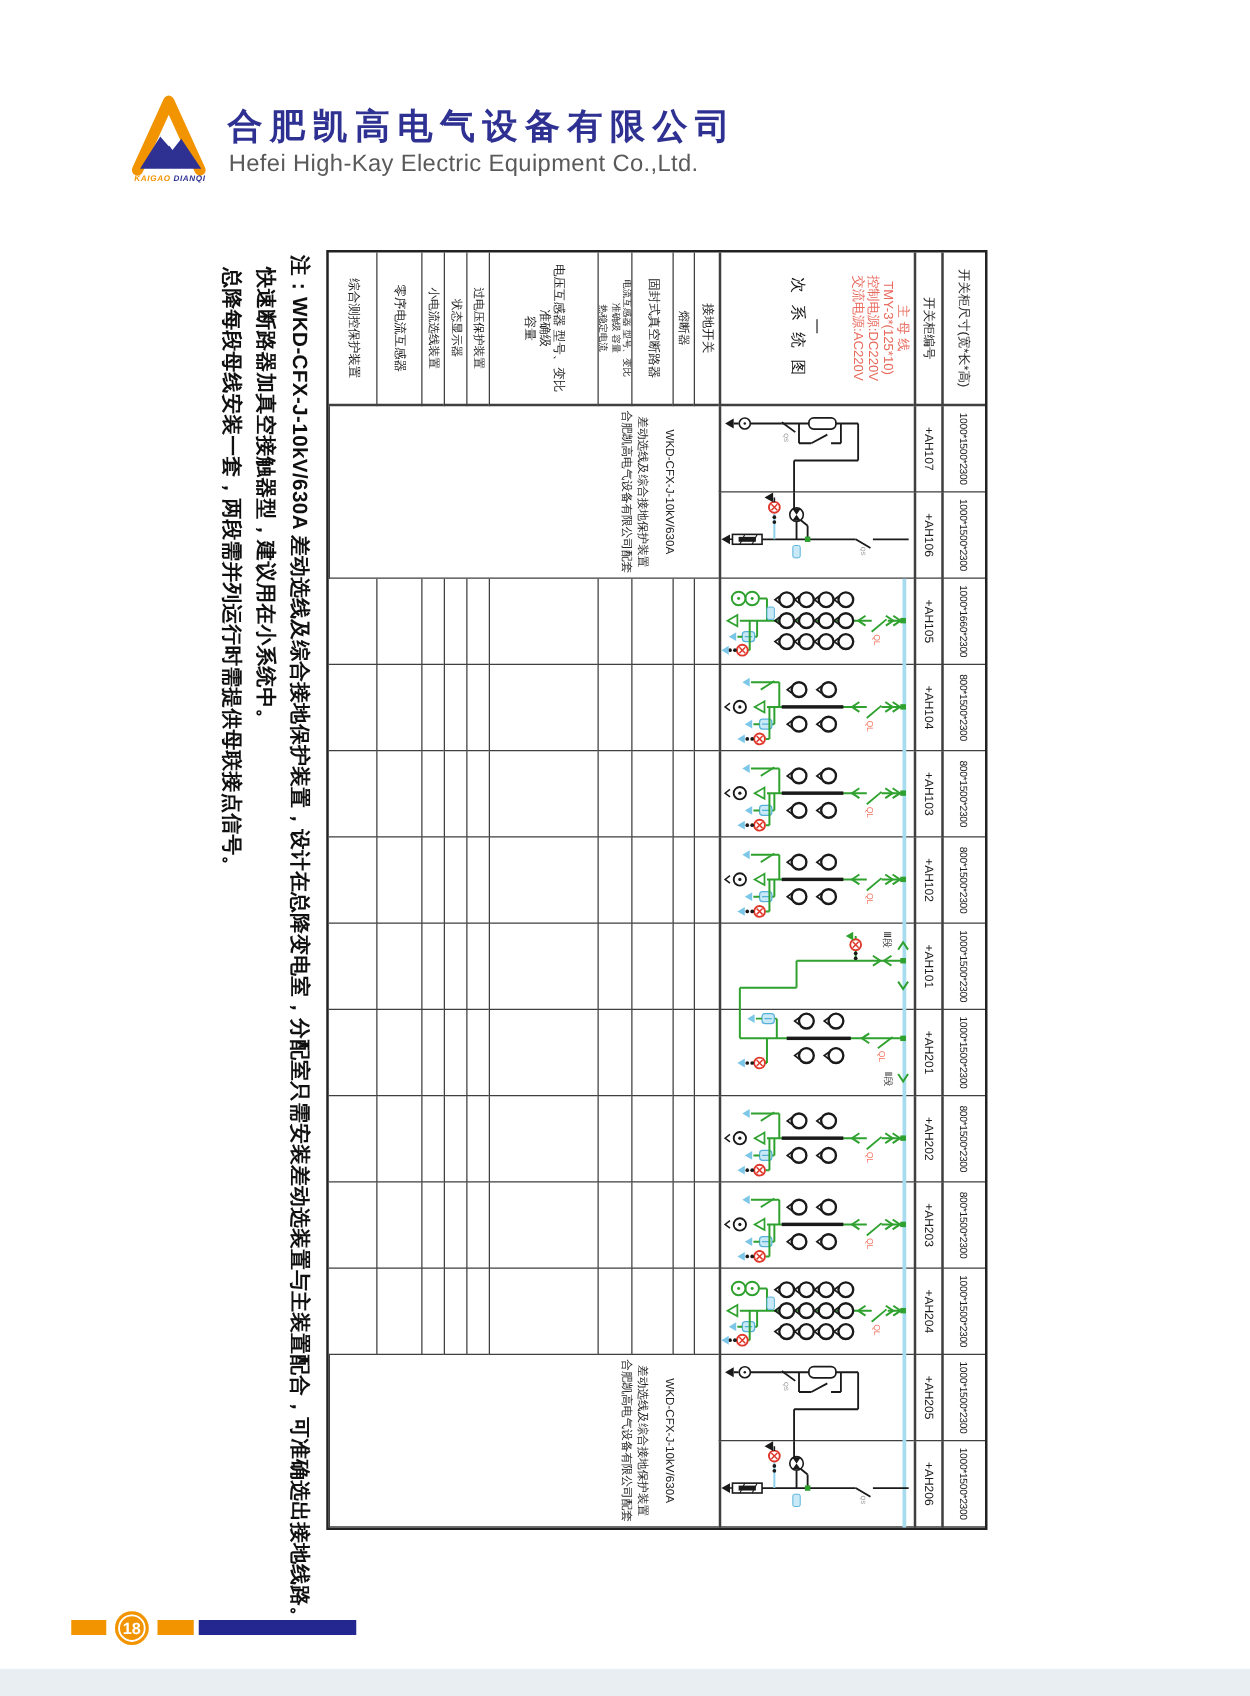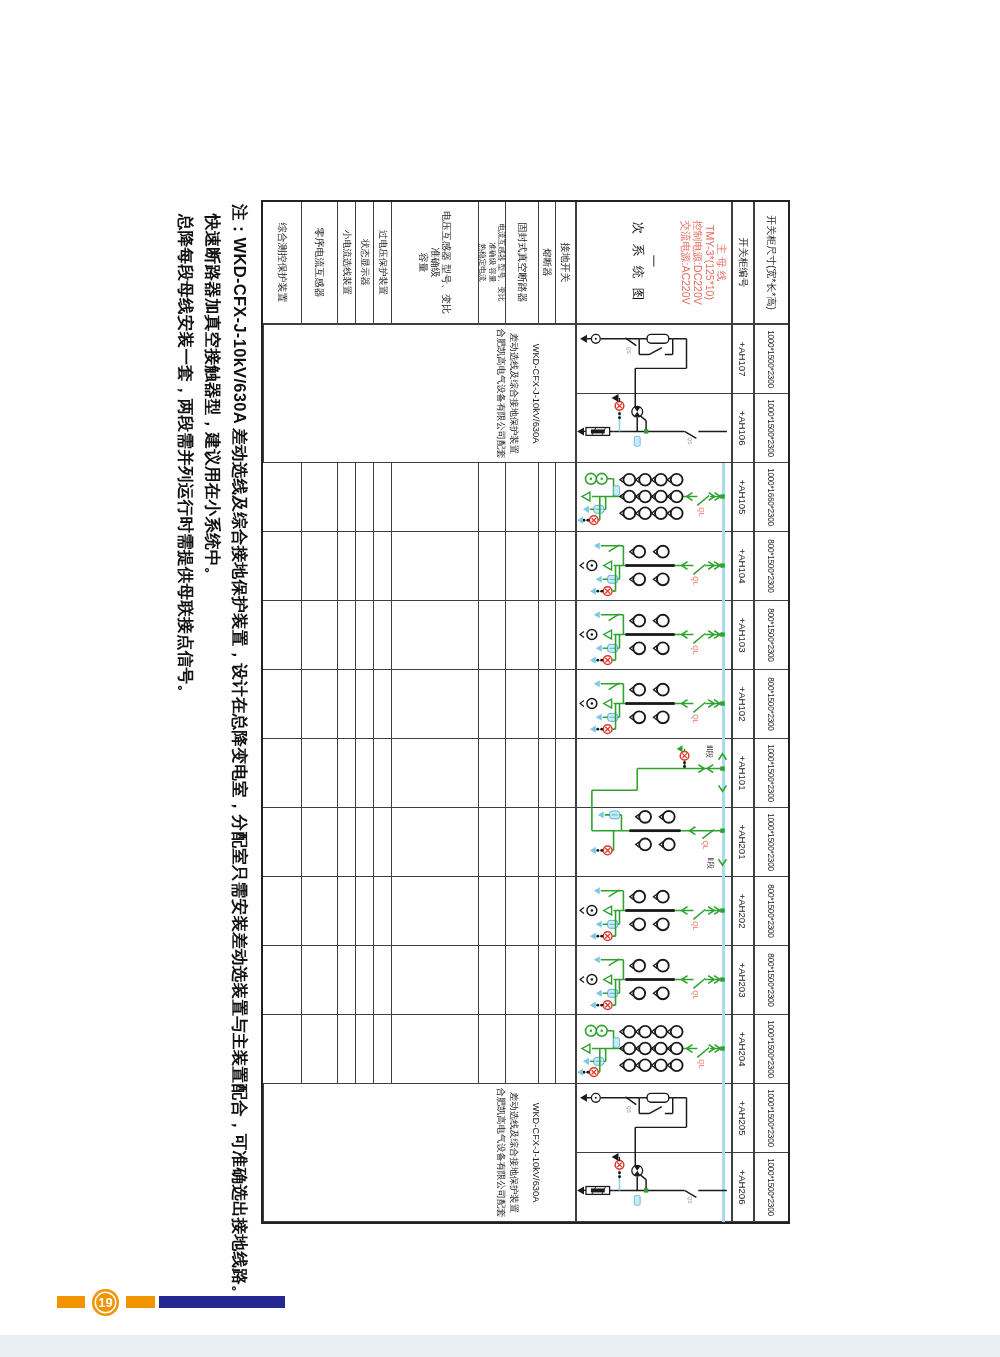--- a/index.html
+++ b/index.html
@@ -31,20 +31,33 @@
             box-shadow:inset 0 0 0 2.5px #f29400, inset 0 0 0 4px #ffffff;
             display:flex;align-items:center;justify-content:center;color:#fff;font-size:13px;font-weight:700;}
   .f-bar{position:absolute;background:#23278f;}
   .page-bottom-strip{position:absolute;left:0;bottom:0;width:1000px;height:22px;background:#e9eef3;}
 </style>
 </head>
 <body>
 
 <div class="page">
 
+  <div class="brand">
+    <svg class="logo" viewBox="0 0 72 80">
+      <path d="M12,64 L37,9 L62,64" fill="none" stroke="#f29400" stroke-width="9" stroke-linejoin="round" stroke-linecap="round"></path>
+      <path d="M14,63 L31,36 L40,48 L47,39 L63,63 Z" fill="#2f3192"></path>
+      <path d="M30,37 L37,28 L43,37 L37,45 Z" fill="#ffffff"></path>
+    </svg>
+    <div class="logo-cap">
+      <span class="t1">KAIGAO</span>
+      <span class="t2">DIANQI</span>
+    </div>
+    <div class="brand-cn">合肥凯高电气设备有限公司</div>
+    <div class="brand-en">Hefei High-Kay Electric Equipment Co.,Ltd.</div>
+  </div>
 
   <div class="rot">
     <div id="tbl">
         <div class="cell" style="left:0px;top:0px;width:123px;height:35px;border-bottom-width:2px;border-right-width:2px">
           <span style="font-size:10px">开关柜尺寸(宽*长*高)</span>
         </div>
         <div class="cell" style="left:0px;top:35px;width:123px;height:22px;border-bottom-width:2px;border-right-width:2px">
           <span style="font-size:10px">开关柜编号</span>
         </div>
         <div class="cell" style="left:0px;top:57px;width:123px;height:156px;border-bottom-width:2px;border-right-width:2px;align-items:flex-start">
@@ -735,20 +748,20 @@
      </div>
       </div>
     <div class="note" style="left:4px;top:540px">注：WKD-CFX-J-10kV/630A 差动选线及综合接地保护装置，设计在总降变电室，分配室只需安装差动选装置与主装置配合，可准确选出接地线路。</div>
     <div class="note" style="left:14px;top:567px">快速断路器加真空接触器型，建议用在小系统中。</div>
     <div class="note" style="left:14px;top:594px">总降每段母线安装一套，两段需并列运行时需提供母联接点信号。</div>
   </div>
 
   <div>
     <div class="f-rect" style="left:57px;top:1296px;width:28px;height:12px"></div>
     <div class="f-circle" style="left:92px;top:1289px">
-      <span>19</span>
+      <span>18</span>
     </div>
     <div class="f-rect" style="left:126px;top:1296px;width:29px;height:12px"></div>
     <div class="f-bar" style="left:159px;top:1296px;width:126px;height:12px"></div>
   </div>
 
   <div class="page-bottom-strip"></div>
 </div>
 
 </body></html>

